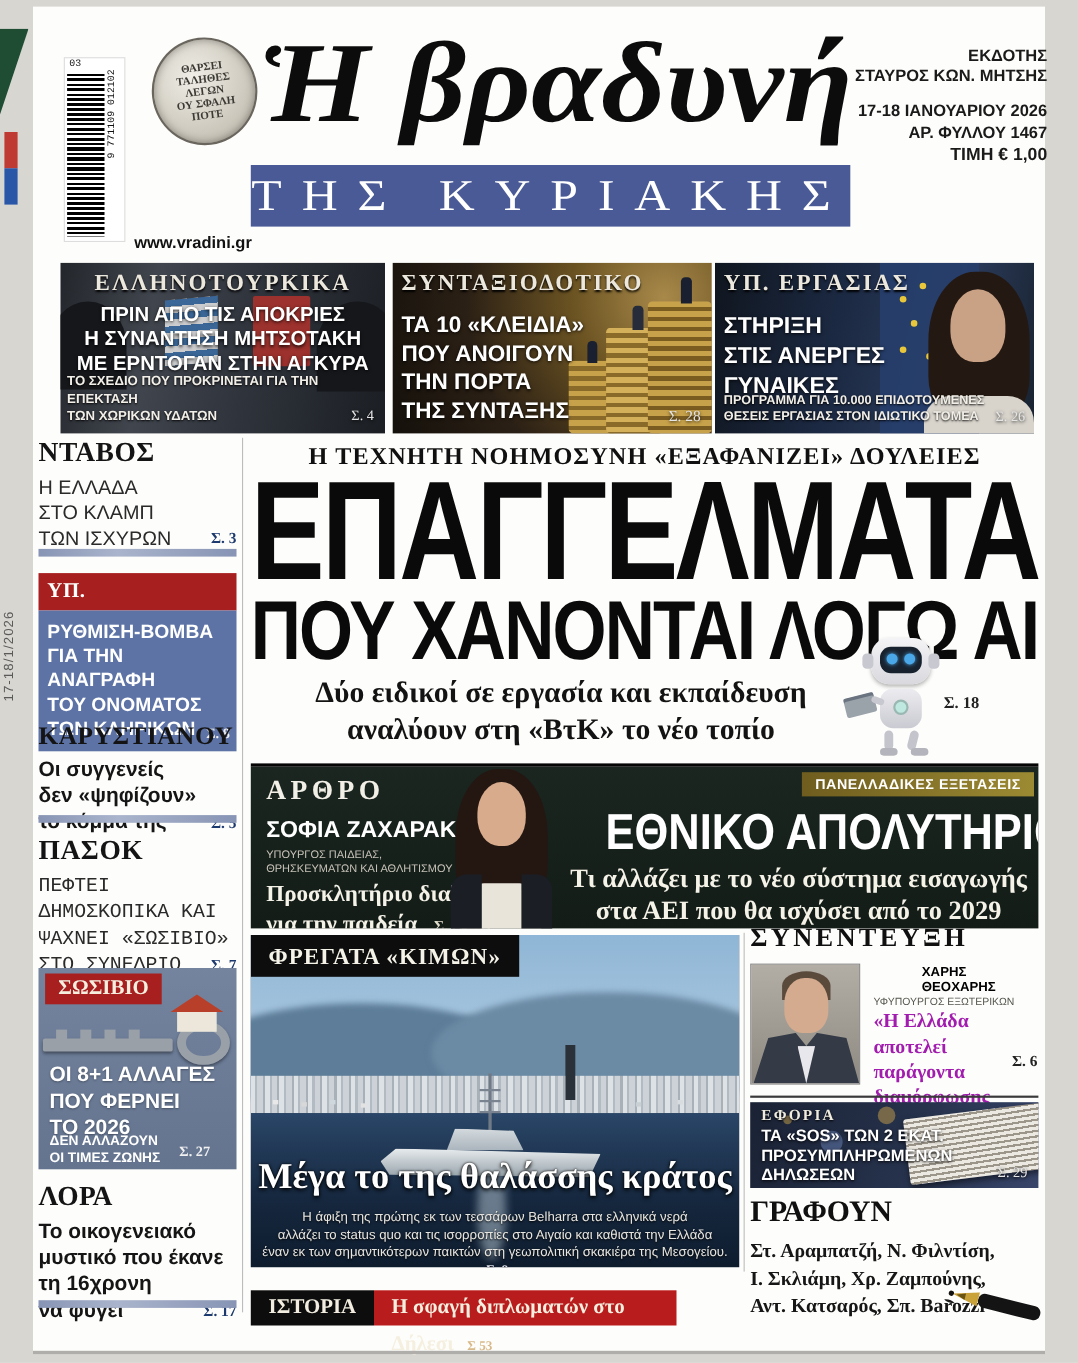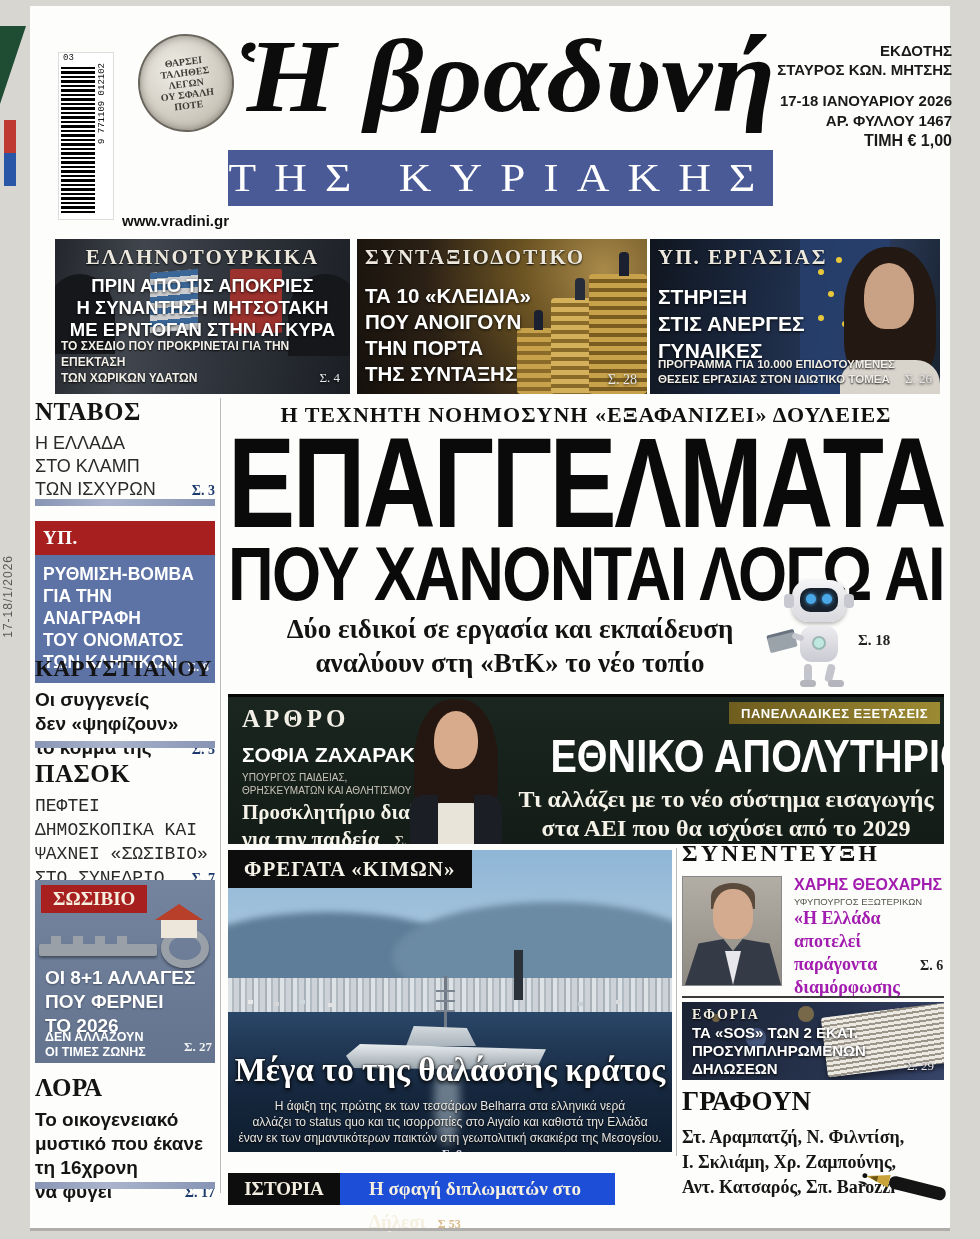--- a/index.html
+++ b/index.html
@@ -192,21 +192,21 @@
   </div>
   <div class="abs b w" style="left:10px;top:86px;font-size:19px;line-height:24px;text-shadow:0 1px 2px rgba(0,0,0,.35);">
     <div>ΟΙ 8+1 ΑΛΛΑΓΕΣ</div>
     <div>ΠΟΥ ΦΕΡΝΕΙ</div>
     <div>ΤΟ 2026</div>
   </div>
   <div class="abs b w" style="left:10px;top:150px;font-size:12.5px;line-height:15px;">
     <div>ΔΕΝ ΑΛΛΑΖΟΥΝ</div>
     <div>ΟΙ ΤΙΜΕΣ ΖΩΝΗΣ</div>
   </div>
-  <div class="abs sf b" style="right:3px;bottom:8px;font-size:13px;color:#f0f0f0;">Σ. 27</div>
+  <div class="abs sf b" style="right:24px;bottom:8px;font-size:13px;color:#f0f0f0;">Σ. 27</div>
 </div>
 
 <div class="abs" style="left:35px;top:1074px;width:180px;">
   <div class="side-kicker" style="font-size:25px;">ΛΟΡΑ</div>
   <div class="b" style="margin-top:6px;font-size:19px;line-height:24px;color:#151515;">
     <div>Το οικογενειακό</div>
     <div>μυστικό που έκανε</div>
     <div>τη 16χρονη</div>
     <div>να φύγει</div>
   </div>
@@ -306,37 +306,37 @@
       <span>έναν εκ των σημαντικότερων παικτών στη γεωπολιτική σκακιέρα της Μεσογείου.</span>
       <span class="sf b" style="font-size:12px;color:#d8dce6;margin-left:4px;">Σ. 8</span>
     </div>
   </div>
 </div>
 
 <div class="abs" style="left:228px;top:1163px;width:387px;height:32px;margin-top:10px;">
   <div class="abs" style="left:0;top:0;width:112px;height:32px;background:#0d0d0d;text-align:center;line-height:32px;">
     <span class="sf b" style="font-size:19px;color:#f2ede0;">ΙΣΤΟΡΙΑ</span>
   </div>
-  <div class="abs" style="left:112px;top:0;right:0;height:32px;background:#1d4ed8;line-height:32px;padding-left:29px;">
+  <div class="abs" style="left:112px;top:0;right:0;height:32px;background:#b91c1c;line-height:32px;padding-left:16px;">
     <span class="sf b" style="font-size:19px;color:#f5efe0;">Η σφαγή διπλωματών στο Δήλεσι</span>
     <span class="sf b" style="font-size:12px;color:#d8b98a;margin-left:8px;">Σ 53</span>
   </div>
 </div>
 
 <div class="abs sf b" style="left:682px;top:840px;font-size:24px;color:#101010;letter-spacing:3px;">ΣΥΝΕΝΤΕΥΞΗ</div>
 
 <div class="abs" style="left:682px;top:876px;width:100px;height:110px;background:linear-gradient(180deg,#b2aea6,#8e8a82);overflow:hidden;border:1px solid #888;">
   <div class="abs" style="left:28px;top:6px;width:44px;height:26px;background:#5a4a3c;border-radius:50% 50% 0 0;"></div>
   <div class="abs" style="left:30px;top:12px;width:40px;height:50px;background:#d4ab8e;border-radius:46% 46% 40% 40%;"></div>
   <div class="abs" style="left:2px;bottom:0;width:96px;height:46px;background:#343a46;clip-path:polygon(0 100%,14% 10%,40% 0,50% 26%,60% 0,88% 10%,100% 100%);"></div>
   <div class="abs" style="left:42px;bottom:0;width:16px;height:34px;background:#e8e8ec;clip-path:polygon(0 0,100% 0,50% 100%);"></div>
 </div>
 
 <div class="abs" style="left:794px;top:876px;width:150px;">
-  <div class="b" style="font-size:16px;color:#a21caf;">ΧΑΡΗΣ ΘΕΟΧΑΡΗΣ</div>
+  <div class="b" style="font-size:12px;color:#000000;margin-left:44px;">ΧΑΡΗΣ ΘΕΟΧΑΡΗΣ</div>
   <div style="font-size:9.5px;color:#55544e;margin-top:2px;">ΥΦΥΠΟΥΡΓΟΣ ΕΞΩΤΕΡΙΚΩΝ</div>
   <div class="sf b" style="font-size:18px;line-height:23px;color:#a21caf;">
     <div>«Η Ελλάδα αποτελεί</div>
     <div>παράγοντα</div>
     <div>διαμόρφωσης</div>
     <div>των εξελίξεων»</div>
   </div>
 </div>
 <div class="abs pr" style="left:920px;top:958px;font-size:14px;color:#222;">Σ. 6</div>
 

